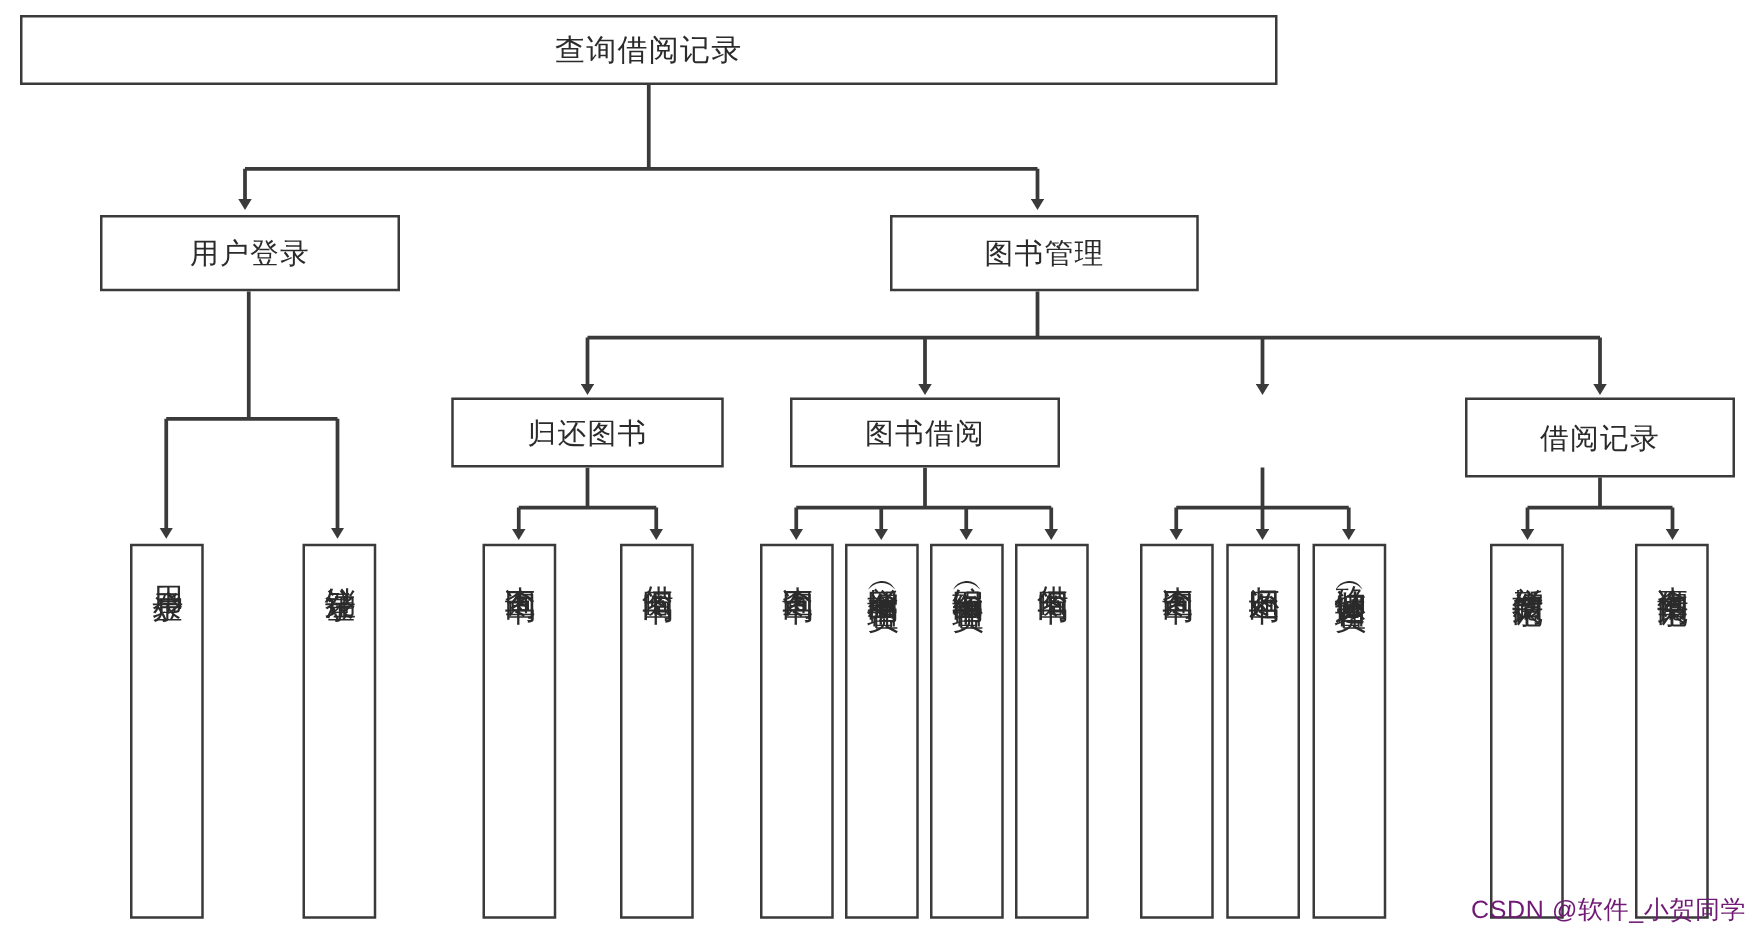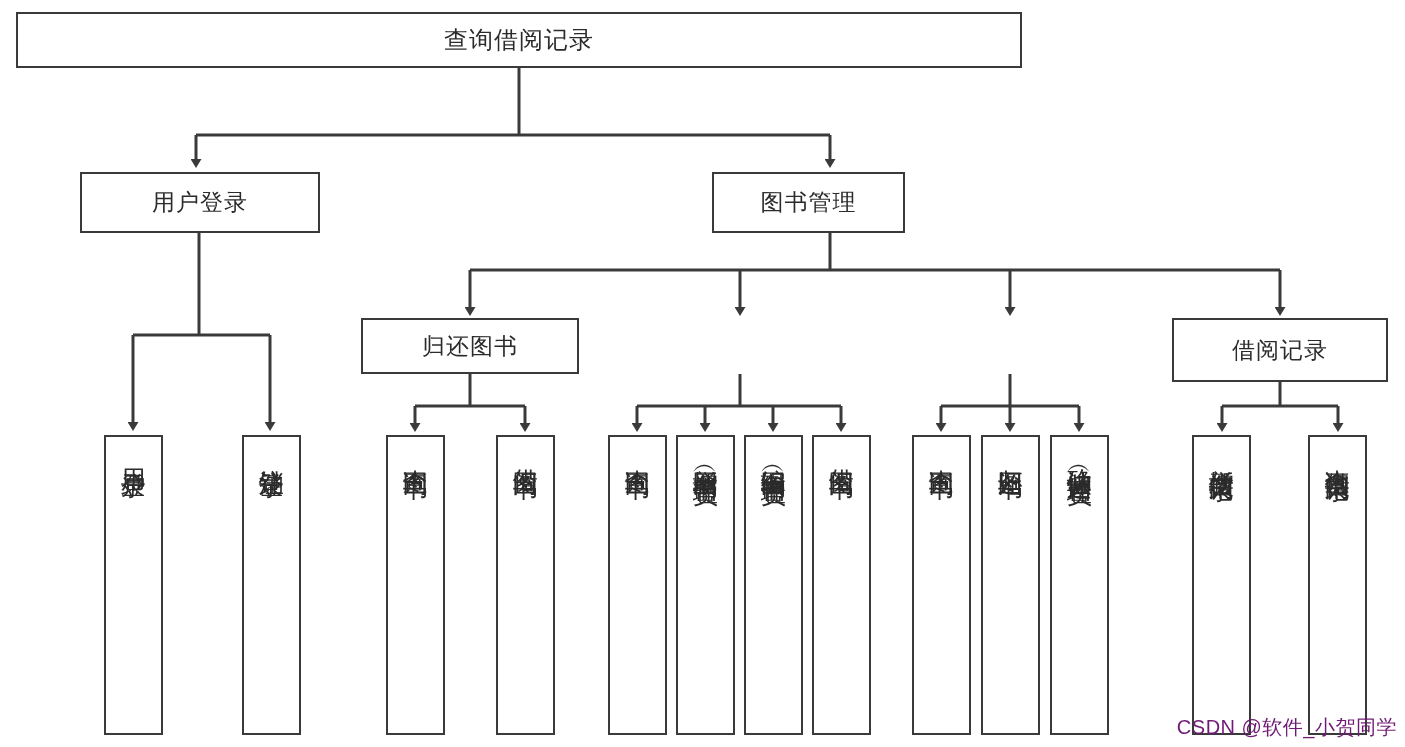--- a/index.html
+++ b/index.html
@@ -124,26 +124,29 @@
     </g>
   </svg>
 
   <div class="node node-h node-title" style="left:16px; top:12px; width:1006px; height:56px;">
     <span>查询借阅记录</span>
   </div>
 
   <div class="node node-h" style="left:80px; top:172px; width:240px; height:61px;">
     <span>用户登录</span>
   </div>
-  <div class="node node-h" style="left:712px; top:172px; width:193px; height:61px;">
+  <div class="node node-h" style="left:712px; top:172px; width:247px; height:61px;">
     <span>图书管理</span>
   </div>
 
   <div class="node node-h" style="left:361px; top:318px; width:218px; height:56px;">
     <span>归还图书</span>
+  </div>
+  <div class="node node-h" style="left:632px; top:318px; width:216px; height:56px;">
+    <span>图书借阅</span>
   </div>
   <div class="node node-h" style="left:1172px; top:318px; width:216px; height:64px;">
     <span>借阅记录</span>
   </div>
 
   <div class="node node-v" style="left:104px; top:435px; width:59px; height:300px;">
     <span class="vtext">用户登录</span>
   </div>
   <div class="node node-v" style="left:242px; top:435px; width:59px; height:300px;">
     <span class="vtext">注销登录</span>

